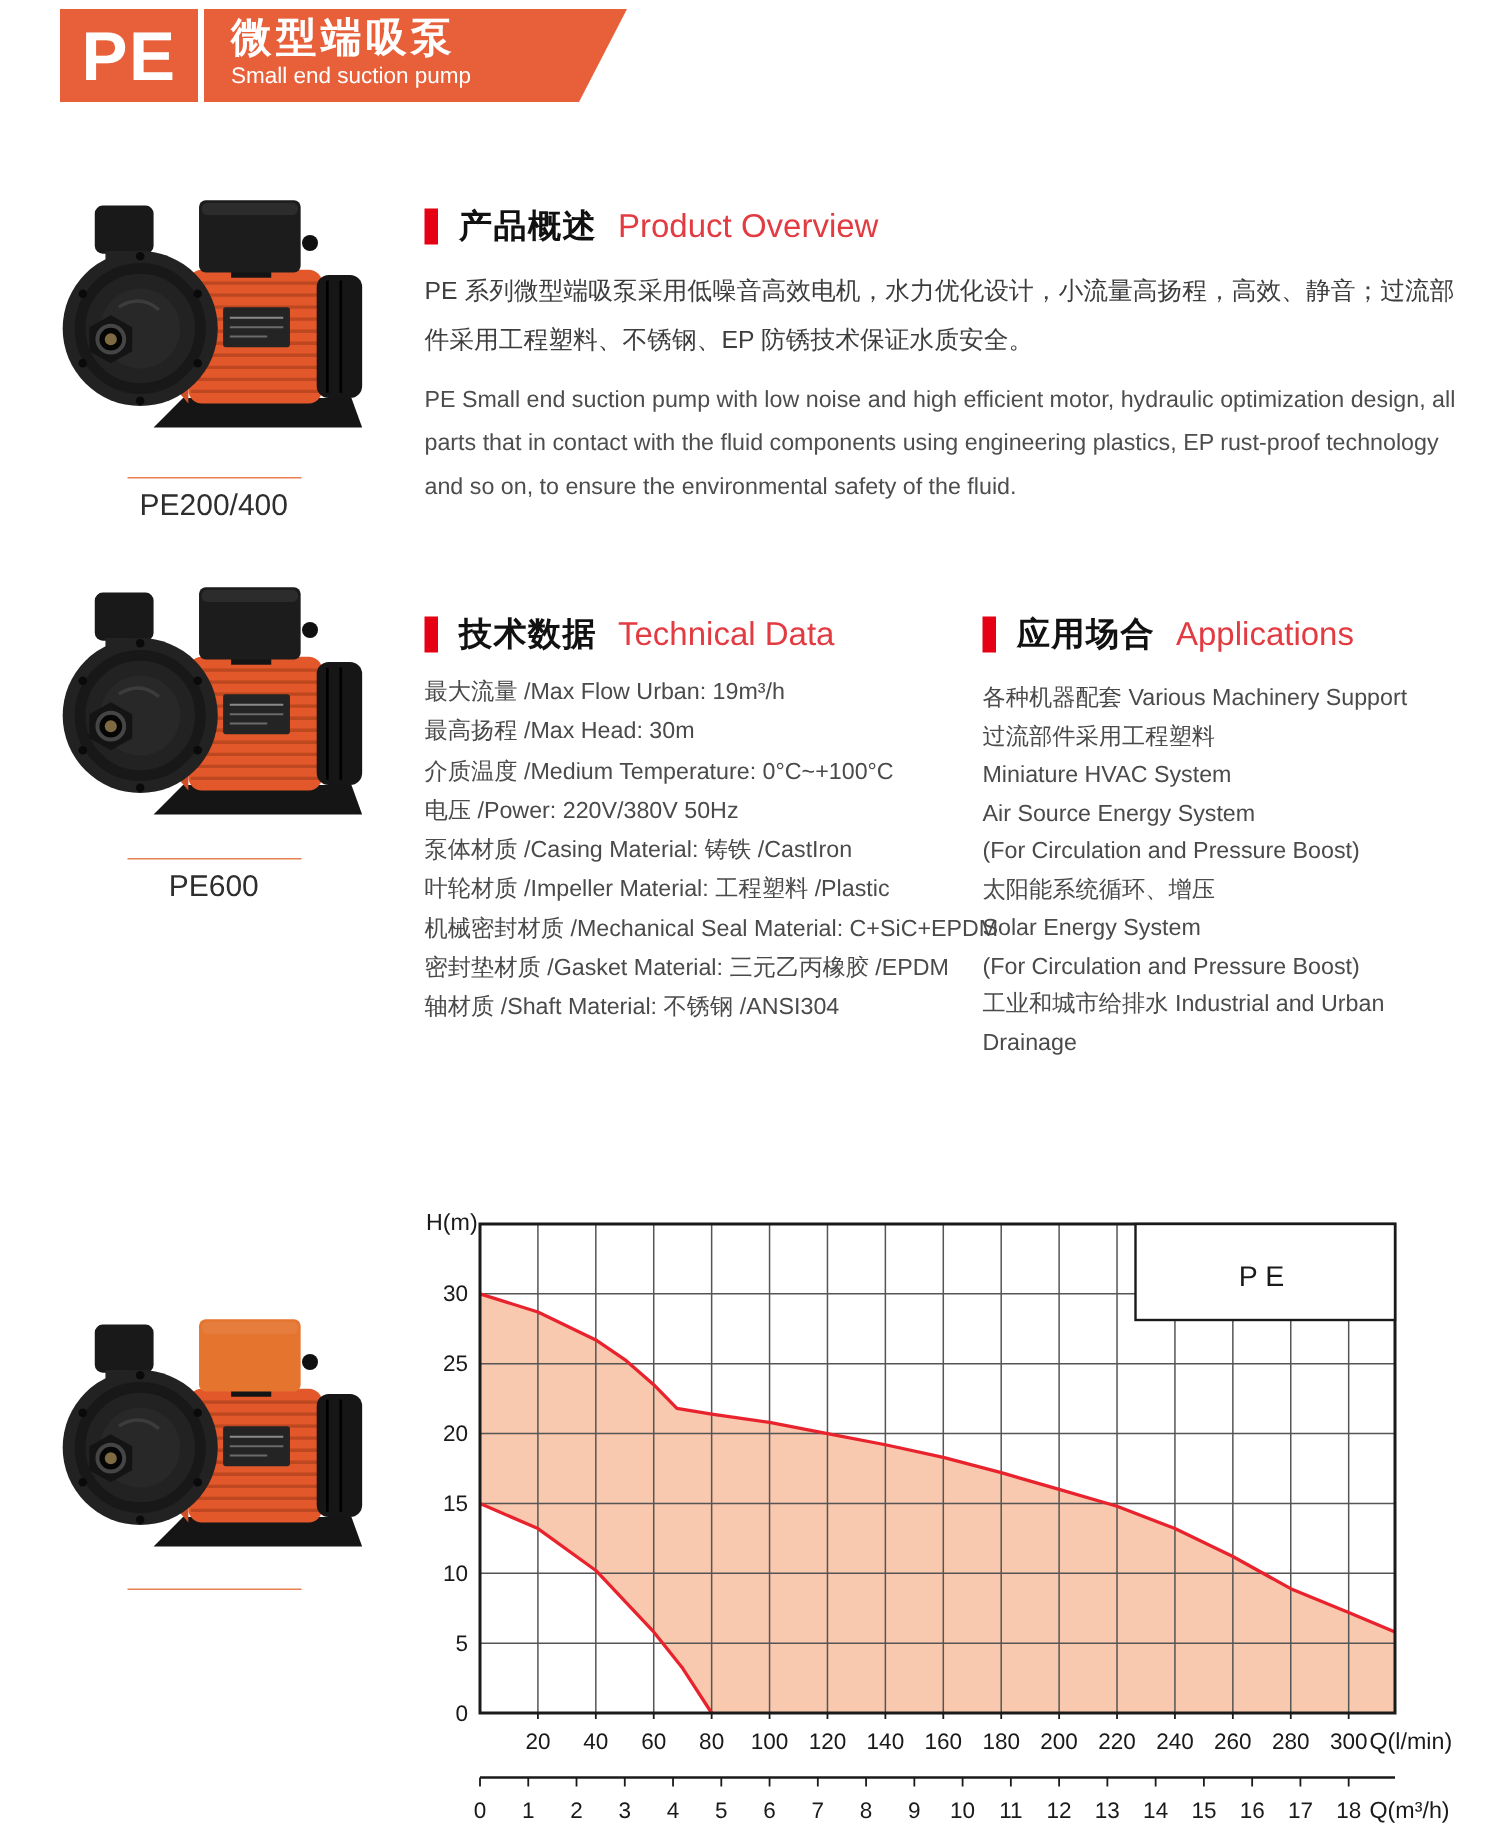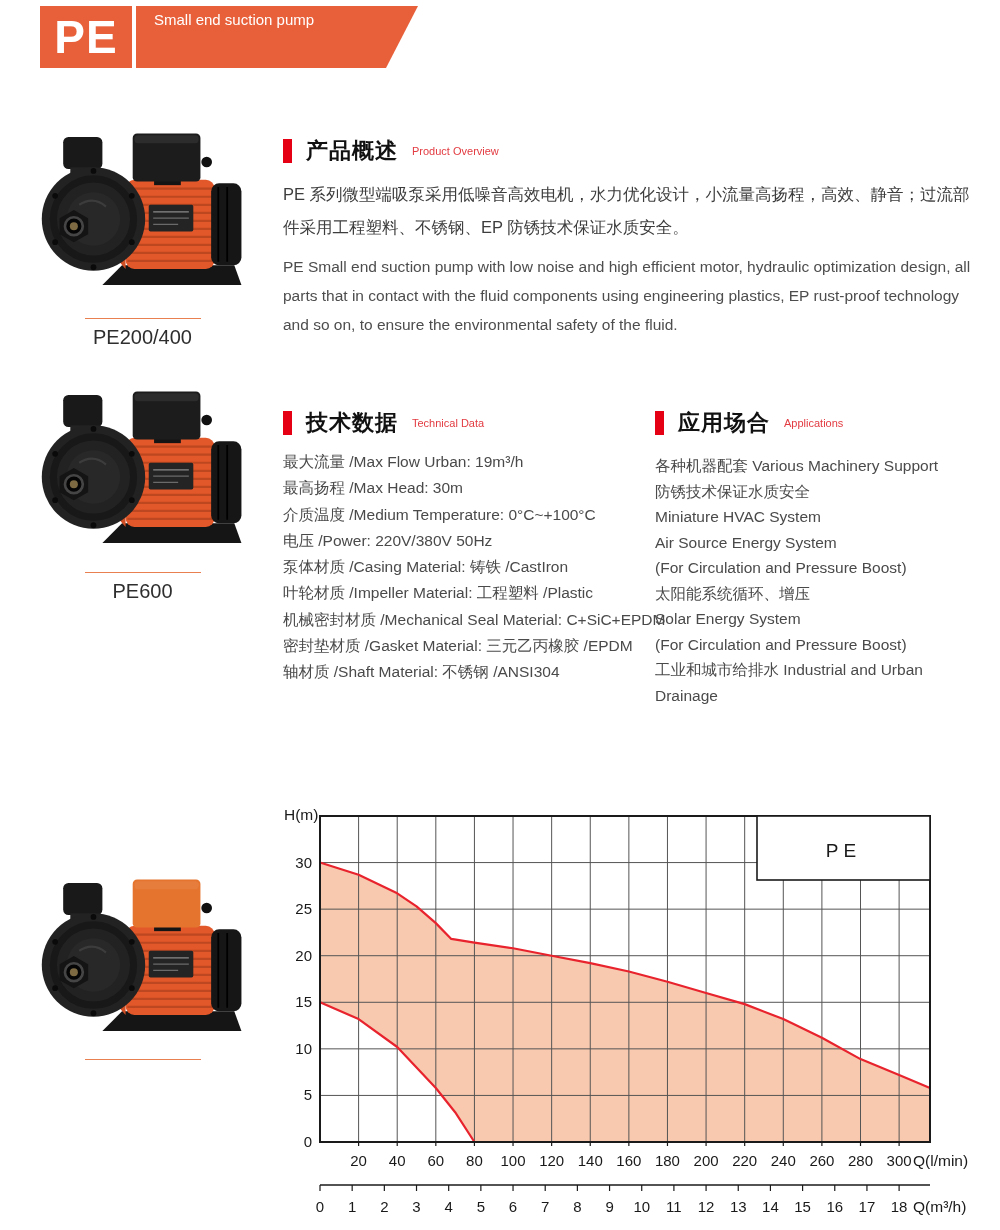--- a/index.html
+++ b/index.html
@@ -21,21 +21,21 @@
   .pump { display:block; margin:0 auto; width:205px; height:178px; }
   .product-divider { width:116px; height:1px; background:#e8814f; margin:0 auto; }
   .product-label { text-align:center; font-size:20px; color:#2e2e2e; margin-top:7px; white-space:nowrap; }
   .cell4 .product-label { font-size:18.5px; }
   .cell4 .pump { --tbox:#e5742f; }
 
   
   .sec-title { position:absolute; display:flex; align-items:center; }
   .sec-bar { width:9px; height:24px; background:#e60014; margin-right:14px; }
   .sec-zh { font-size:22px; font-weight:bold; color:#111; letter-spacing:1px; }
-  .sec-en { font-size:11px; color:#e23b41; margin-left:14px; }
+  .sec-en { font-size:22px; color:#e23b41; margin-left:14px; }
 
   .para-zh { position:absolute; left:283px; width:700px; font-size:16.5px; line-height:33px; color:#3d3d3d; }
   .para-en { position:absolute; left:283px; width:705px; font-size:15.5px; line-height:29px; color:#4d4d4d; }
 
   .tech-list { position:absolute; left:283px; top:449px; width:370px; }
   .tech-row { font-size:15.5px; line-height:26.3px; color:#4a4a4a; white-space:nowrap; }
 
   .apps-list { position:absolute; left:655px; top:453px; width:330px; }
   .app-row { font-size:15.5px; line-height:25.5px; color:#4a4a4a; }
 
@@ -96,20 +96,21 @@
     <circle cx="38" cy="112" r="10" fill="#050505" stroke="#454545" stroke-width="3"></circle>
     <circle cx="38" cy="112" r="4.5" fill="#7d6a43"></circle>
   </symbol>
 </svg>
 
 <div class="page">
 
   <div class="banner">
     <div class="banner-code">PE</div>
     <div class="banner-main">
+      <div class="banner-zh">微型端吸泵</div>
       <div class="banner-en">Small end suction pump</div>
     </div>
   </div>
 
   <div class="product-cell" style="top:122px">
     <svg class="pump" viewBox="0 0 230 190">
         <use href="#pump-sym"></use>
       </svg>
     <div class="product-divider" style="margin-top:18px"></div>
     <div class="product-label">PE200/400</div>
@@ -156,21 +157,21 @@
     <div class="tech-row">轴材质 /Shaft Material: 不锈钢 /ANSI304</div>
   </div>
 
   <div class="sec-title" style="left:655px; top:408px">
     <span class="sec-bar"></span>
     <span class="sec-zh">应用场合</span>
     <span class="sec-en">Applications</span>
   </div>
   <div class="apps-list">
     <div class="app-row">各种机器配套  Various Machinery Support</div>
-    <div class="app-row">防锈技术保证水质安全</div>
+    <div class="app-row">过流部件采用工程塑料</div>
     <div class="app-row">Miniature HVAC System</div>
     <div class="app-row">Air Source Energy System</div>
     <div class="app-row"> (For Circulation and Pressure Boost)</div>
     <div class="app-row">太阳能系统循环、增压</div>
     <div class="app-row">Solar Energy System</div>
     <div class="app-row">(For Circulation and Pressure Boost)</div>
     <div class="app-row">工业和城市给排水  Industrial and Urban Drainage</div>
   </div>
 
   <svg id="chart-svg" class="chart" viewBox="0 0 717 430">

